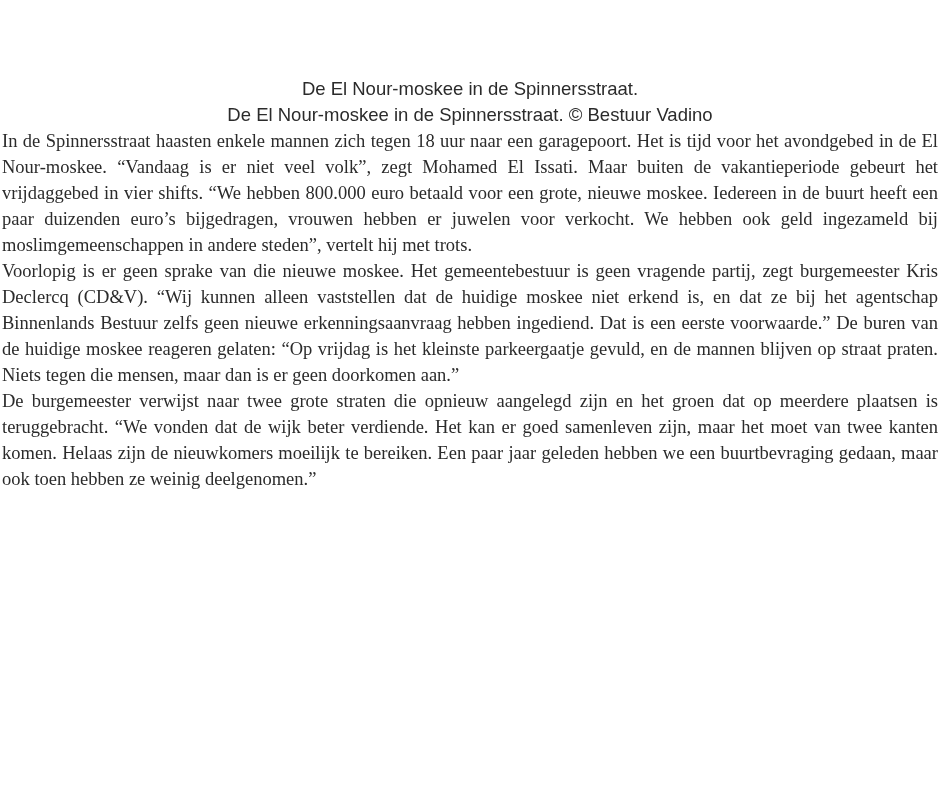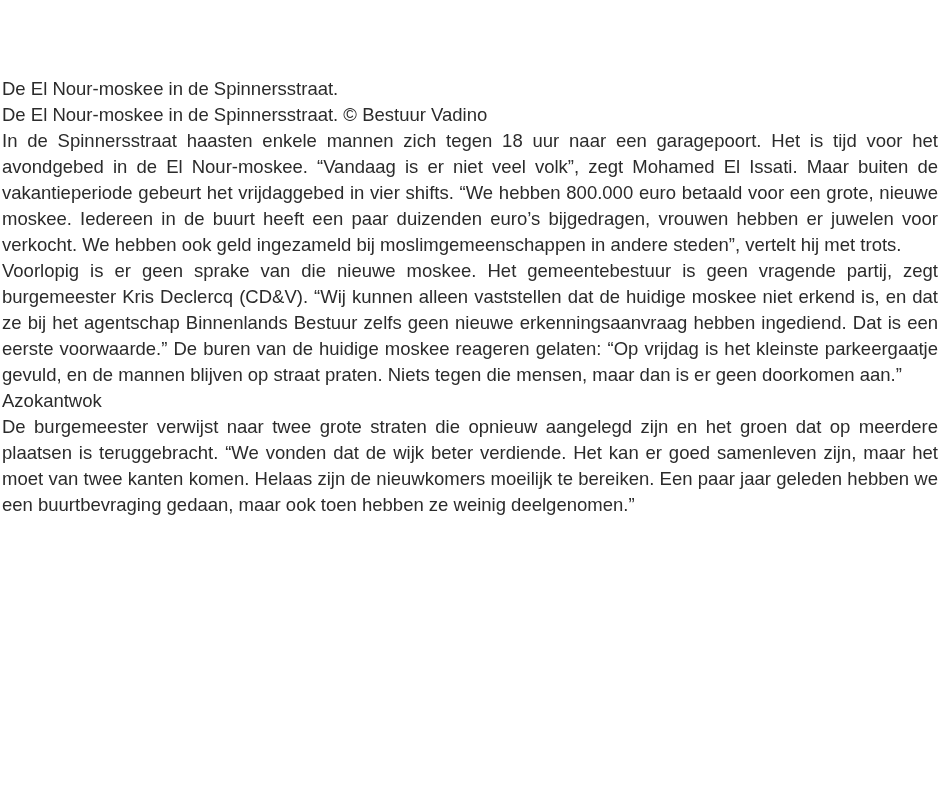--- a/index.html
+++ b/index.html
@@ -14,28 +14,29 @@
     font-family: "Liberation Sans", "DejaVu Sans", sans-serif;
   }
   .article {
     padding: 76px 2px 0 2px;
     color: #2b2b2b;
     font-size: 18.5px;
     line-height: 26px;
   }
   .article p {
     margin: 0;
+    text-align: center;
   }
   .article p.justified {
     text-align: justify;
+    font-family: Liberation Serif, serif;
   }
 </style>
 </head>
 <body>
 
 <div class="article">
   <p>De El Nour-moskee in de Spinnersstraat.</p>
   <p>De El Nour-moskee in de Spinnersstraat. © Bestuur Vadino</p>
   <p class="justified">In de Spinnersstraat haasten enkele mannen zich tegen 18 uur naar een garagepoort. Het is tijd voor het avondgebed in de El Nour-moskee. “Vandaag is er niet veel volk”, zegt Mohamed El Issati. Maar buiten de vakantieperiode gebeurt het vrijdaggebed in vier shifts. “We hebben 800.000 euro betaald voor een grote, nieuwe moskee. Iedereen in de buurt heeft een paar duizenden euro’s bijgedragen, vrouwen hebben er juwelen voor verkocht. We hebben ook geld ingezameld bij moslimgemeenschappen in andere steden”, vertelt hij met trots.</p>
   <p class="justified">Voorlopig is er geen sprake van die nieuwe moskee. Het gemeentebestuur is geen vragende partij, zegt burgemeester Kris Declercq (CD&amp;V). “Wij kunnen alleen vaststellen dat de huidige moskee niet erkend is, en dat ze bij het agentschap Binnenlands Bestuur zelfs geen nieuwe erkenningsaanvraag hebben ingediend. Dat is een eerste voorwaarde.” De buren van de huidige moskee reageren gelaten: “Op vrijdag is het kleinste parkeergaatje gevuld, en de mannen blijven op straat praten. Niets tegen die mensen, maar dan is er geen doorkomen aan.”</p>
-  <p>Azokantwok</p>
   <p class="justified">De burgemeester verwijst naar twee grote straten die opnieuw aangelegd zijn en het groen dat op meerdere plaatsen is teruggebracht. “We vonden dat de wijk beter verdiende. Het kan er goed samenleven zijn, maar het moet van twee kanten komen. Helaas zijn de nieuwkomers moeilijk te bereiken. Een paar jaar geleden hebben we een buurtbevraging gedaan, maar ook toen hebben ze weinig deelgenomen.”</p>
 </div>
 
 </body></html>

